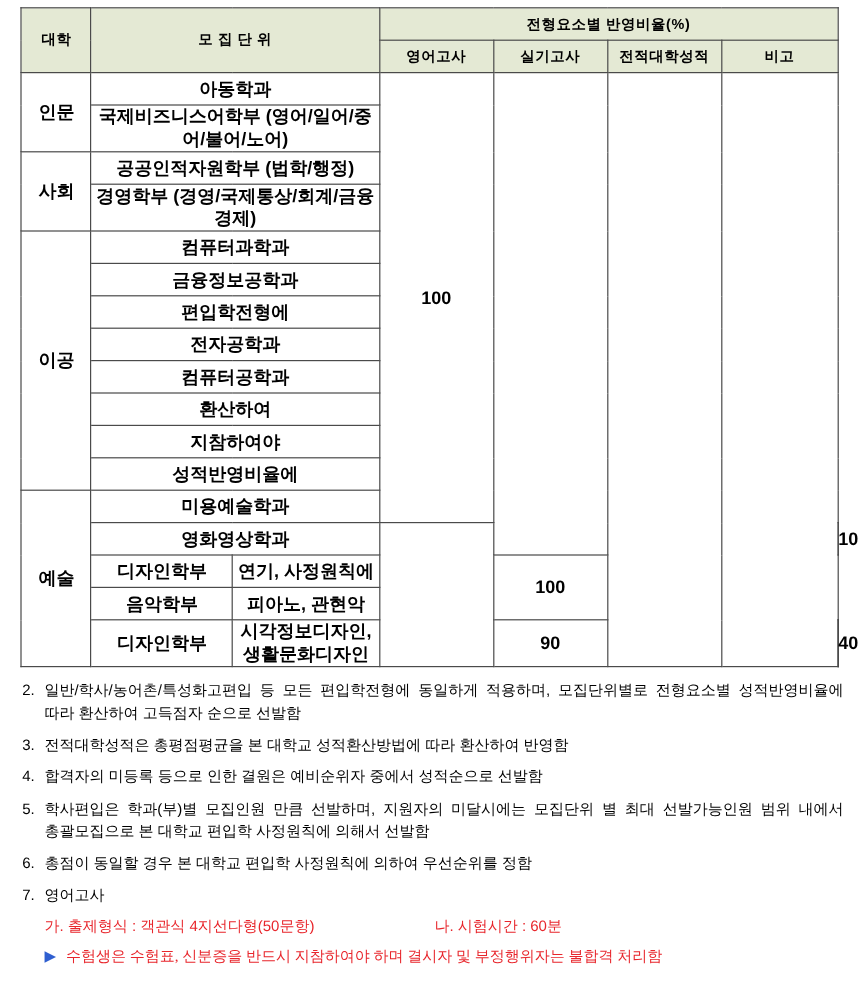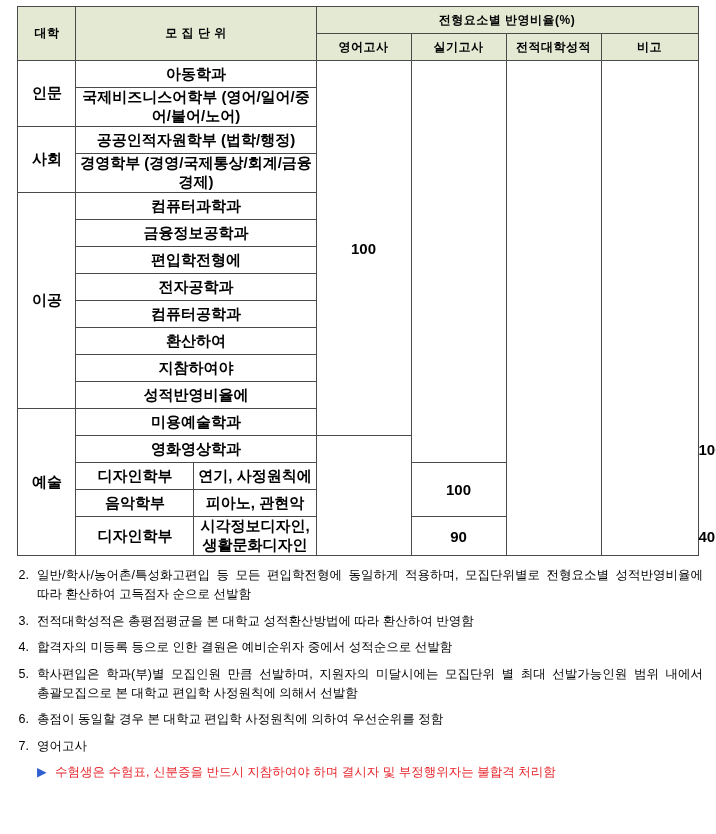--- a/index.html
+++ b/index.html
@@ -94,20 +94,21 @@
     display: flex;
   }
   .bullet-mark {
     color: #2f5fd0;
     flex: 0 0 18px;
   }
   .bullet-text {
     flex: 1;
     text-align: justify;
     word-break: keep-all;
+    font-family: Liberation Serif, serif;
   }
 </style>
 </head>
 <body>
 
 <div class="page">
 
   <table class="adm">
     <colgroup>
       <col style="width:58px">
@@ -232,20 +233,24 @@
     <div class="note">
       <div class="note-num">6.</div>
       <div class="note-body">총점이 동일할 경우 본 대학교 편입학 사정원칙에 의하여 우선순위를 정함</div>
     </div>
 
     <div class="note">
       <div class="note-num">7.</div>
       <div class="note-body">영어고사</div>
     </div>
 
+    <div class="sub-red">
+      <div>가. 출제형식 : 객관식 4지선다형(50문항)</div>
+      <div class="item-b">나. 시험시간 : 60분</div>
+    </div>
 
     <div class="bullet-red">
       <div class="bullet-mark">▶</div>
       <div class="bullet-text">수험생은 수험표, 신분증을 반드시 지참하여야 하며 결시자 및 부정행위자는 불합격 처리함</div>
     </div>
 
   </div>
 </div>
 
 </body></html>

